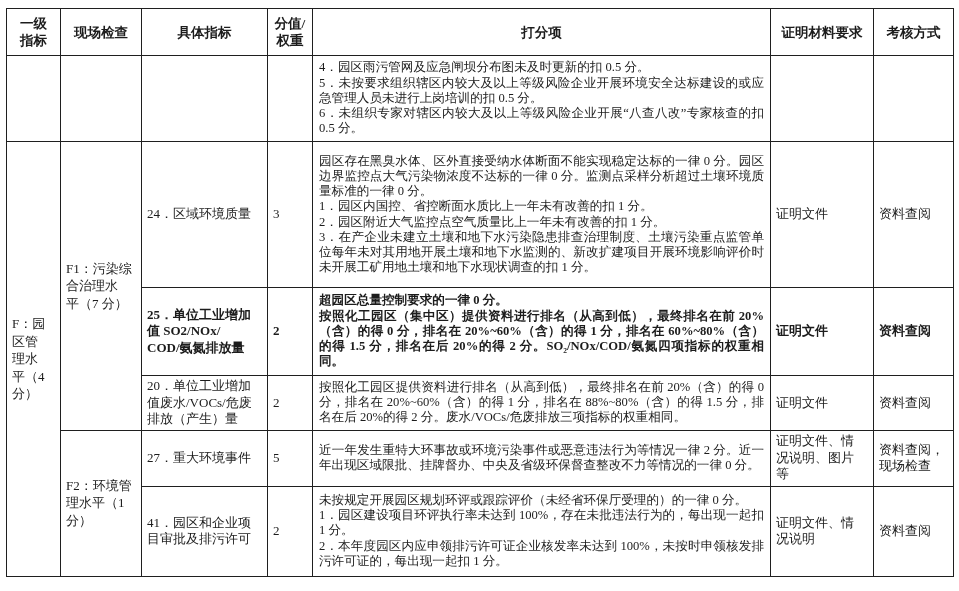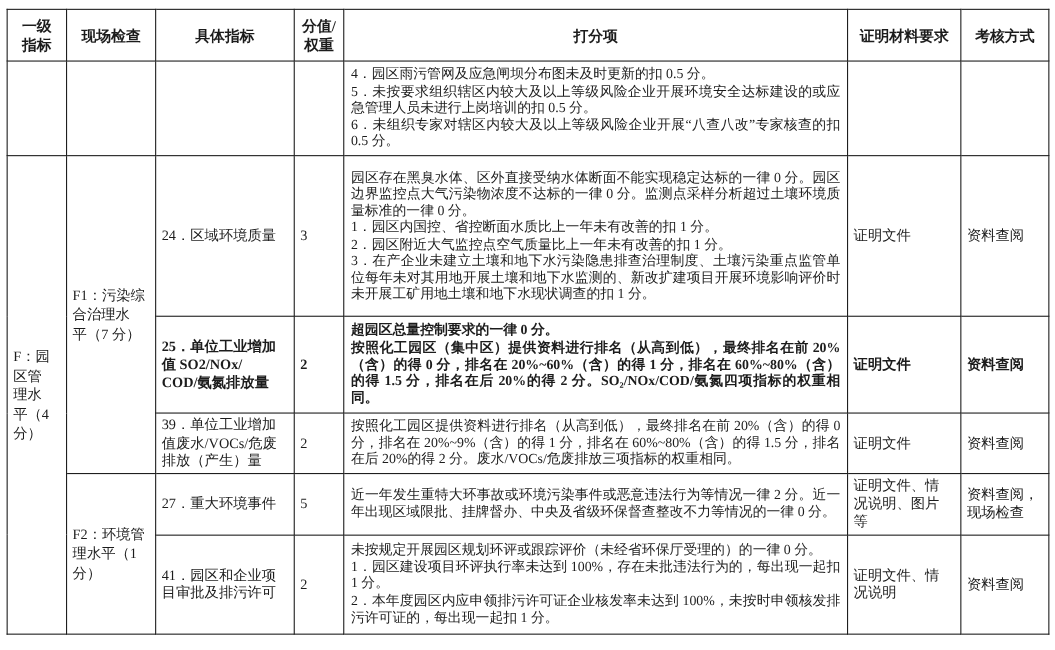--- a/index.html
+++ b/index.html
@@ -122,25 +122,25 @@
 值 SO2/NOx/
 COD/氨氮排放量</td>
     <td class="center-cell">2</td>
     <td class="scoring-cell">超园区总量控制要求的一律 0 分。
 按照化工园区（集中区）提供资料进行排名（从高到低），最终排名在前 20%（含）的得 0 分，排名在 20%~60%（含）的得 1 分，排名在 60%~80%（含）的得 1.5 分，排名在后 20%的得 2 分。SO₂/NOx/COD/氨氮四项指标的权重相同。</td>
     <td class="center-cell">证明文件</td>
     <td class="center-cell">资料查阅</td>
   </tr>
 
   <tr class="r-26">
-    <td class="center-cell">39．单位工业增加
+    <td class="center-cell">20．单位工业增加
 值废水/VOCs/危废
 排放（产生）量</td>
     <td class="center-cell">2</td>
-    <td class="scoring-cell">按照化工园区提供资料进行排名（从高到低），最终排名在前 20%（含）的得 0 分，排名在 20%~9%（含）的得 1 分，排名在 60%~80%（含）的得 1.5 分，排名在后 20%的得 2 分。废水/VOCs/危废排放三项指标的权重相同。</td>
+    <td class="scoring-cell">按照化工园区提供资料进行排名（从高到低），最终排名在前 20%（含）的得 0 分，排名在 20%~60%（含）的得 1 分，排名在 88%~80%（含）的得 1.5 分，排名在后 20%的得 2 分。废水/VOCs/危废排放三项指标的权重相同。</td>
     <td class="center-cell">证明文件</td>
     <td class="center-cell">资料查阅</td>
   </tr>
 
   <tr class="r-27">
     <td class="group-cell" rowspan="2">F2：环境管
 理水平（1
 分）</td>
     <td class="center-cell">27．重大环境事件</td>
     <td class="center-cell">5</td>

